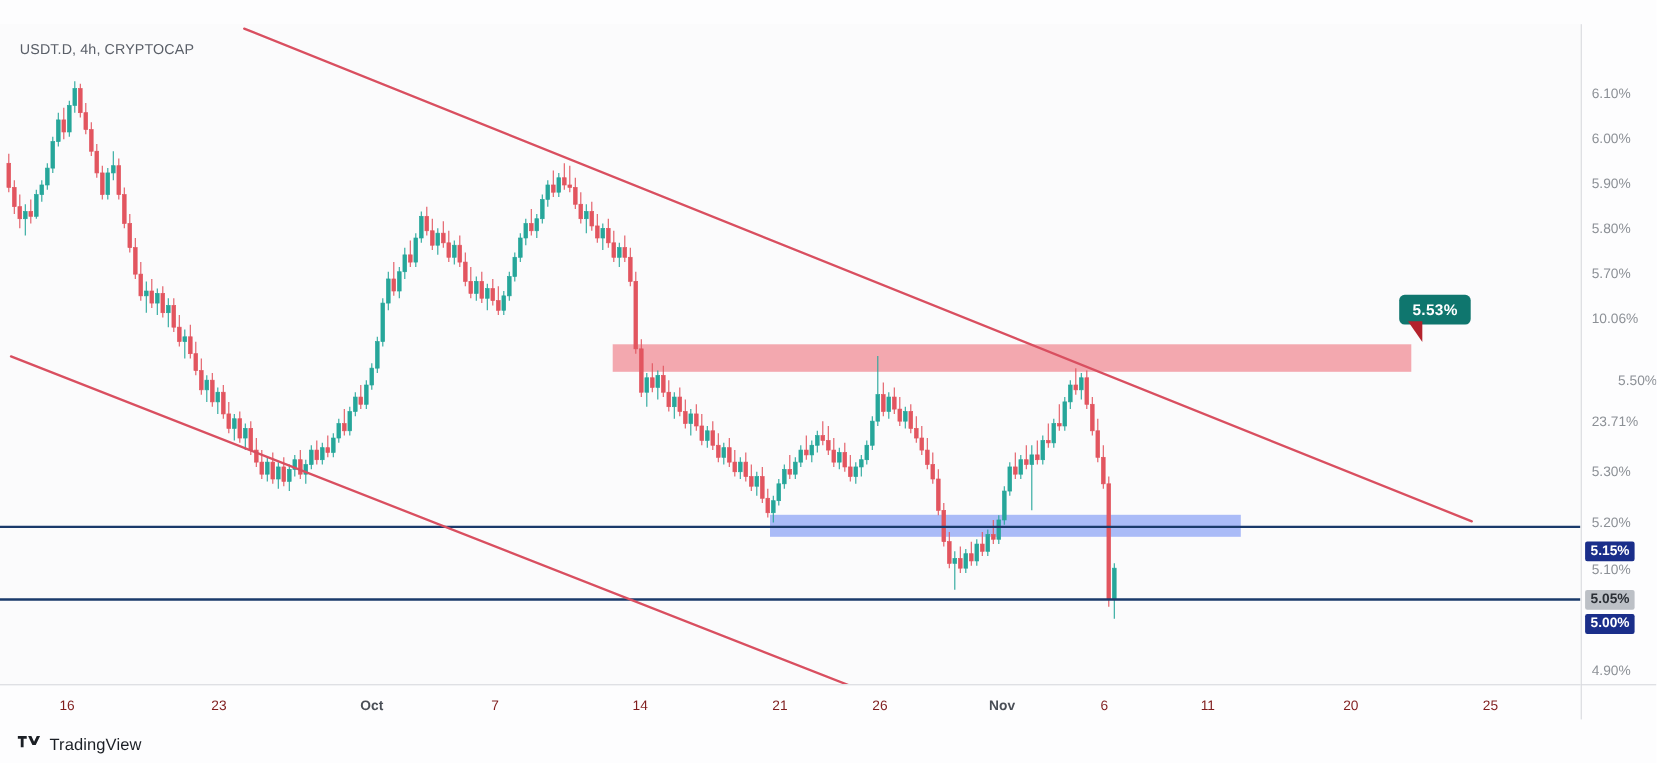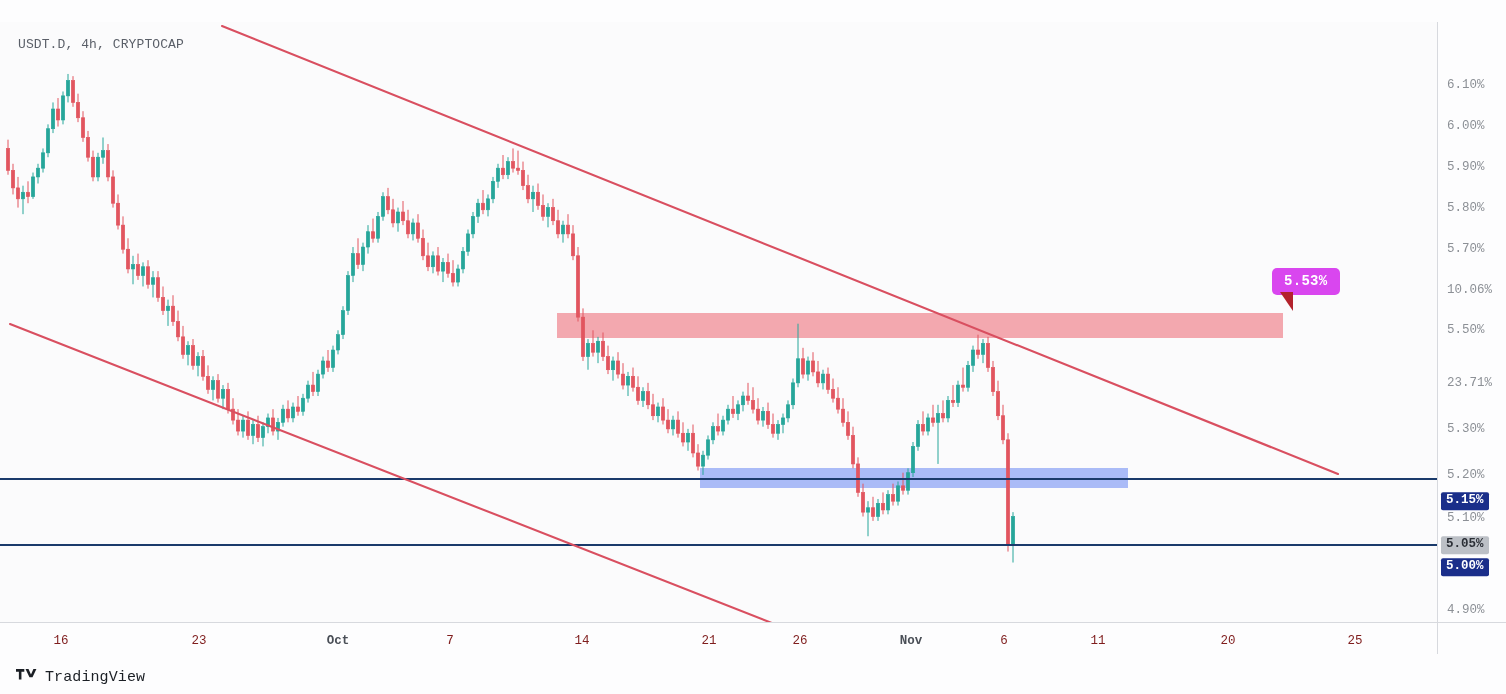--- a/index.html
+++ b/index.html
@@ -10,21 +10,20 @@
   }
   body {
     font-family: "Liberation Sans", sans-serif;
   }
   #chart-root {
     position: relative;
     width: 1506px;
     height: 694px;
     background: #fdfdfe;
     overflow: hidden;
-    font-family: Liberation Mono, monospace;
   }
   
   #plot-area {
     position: absolute;
     left: 0;
     top: 22px;
     width: 1437px;
     height: 600px;
     background: #fbfbfc;
     overflow: hidden;
@@ -119,21 +118,21 @@
     color: #4a4f57;
   }
   
   #callout-553 {
     position: absolute;
     left: 1272px;
     top: 268px;
     z-index: 7;
   }
   #callout-553 .bubble {
-    background: #d946ef;
+    background: #0f766e;
     color: #ffffff;
     font-size: 14px;
     font-weight: bold;
     padding: 6px 12px 7px 12px;
     border-radius: 5px;
     letter-spacing: .3px;
     line-height: 1;
     display: inline-block;
   }
   #callout-553 .tail {
@@ -590,21 +589,21 @@
     <div class="bubble">5.53%</div>
   </div>
 
   <div id="price-scale">
       <div class="price-tick" style="top: 63px;">6.10%</div>
       <div class="price-tick" style="top: 104px;">6.00%</div>
       <div class="price-tick" style="top: 145px;">5.90%</div>
       <div class="price-tick" style="top: 186px;">5.80%</div>
       <div class="price-tick" style="top: 227px;">5.70%</div>
       <div class="price-tick" style="top: 268px;">10.06%</div>
-      <div class="price-tick" style="top: 308px;">5.50%</div>
+      <div class="price-tick" style="top: 324px; margin-left: 24px;">5.50%</div>
       <div class="price-tick" style="top: 361px;">23.71%</div>
       <div class="price-tick" style="top: 407px;">5.30%</div>
       <div class="price-tick" style="top: 453px;">5.20%</div>
       <div class="price-tick" style="top: 496px;">5.10%</div>
       <div class="price-tick" style="top: 588px;">4.90%</div>
       <div class="price-badge navy" style="top: 479px;">5.15%</div>
       <div class="price-badge grey" style="top: 523px;">5.05%</div>
       <div class="price-badge navy" style="top: 545px;">5.00%</div>
     </div>
 

